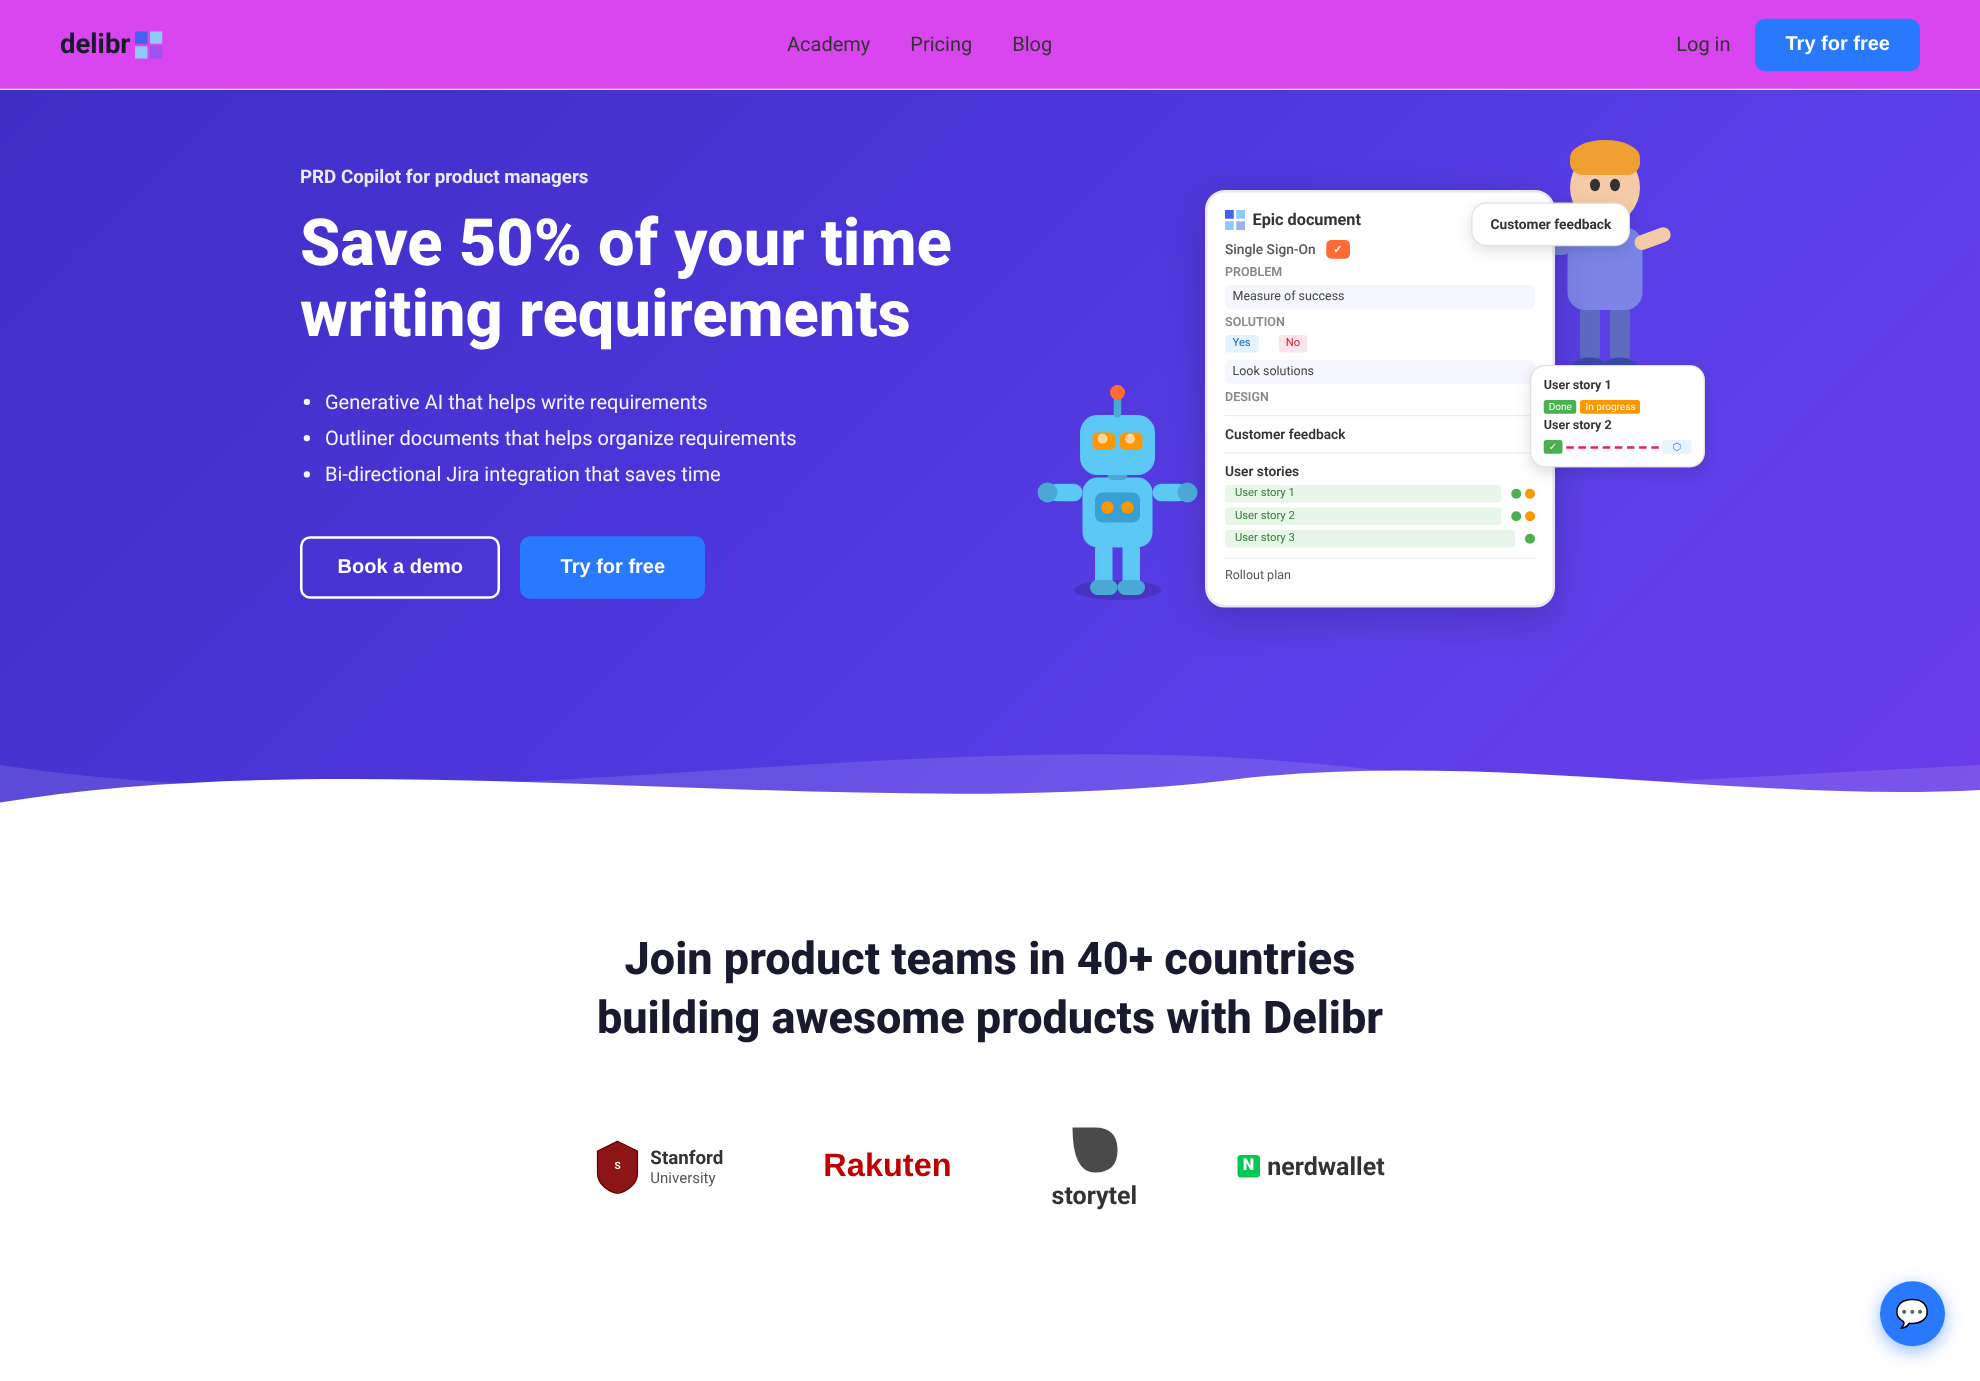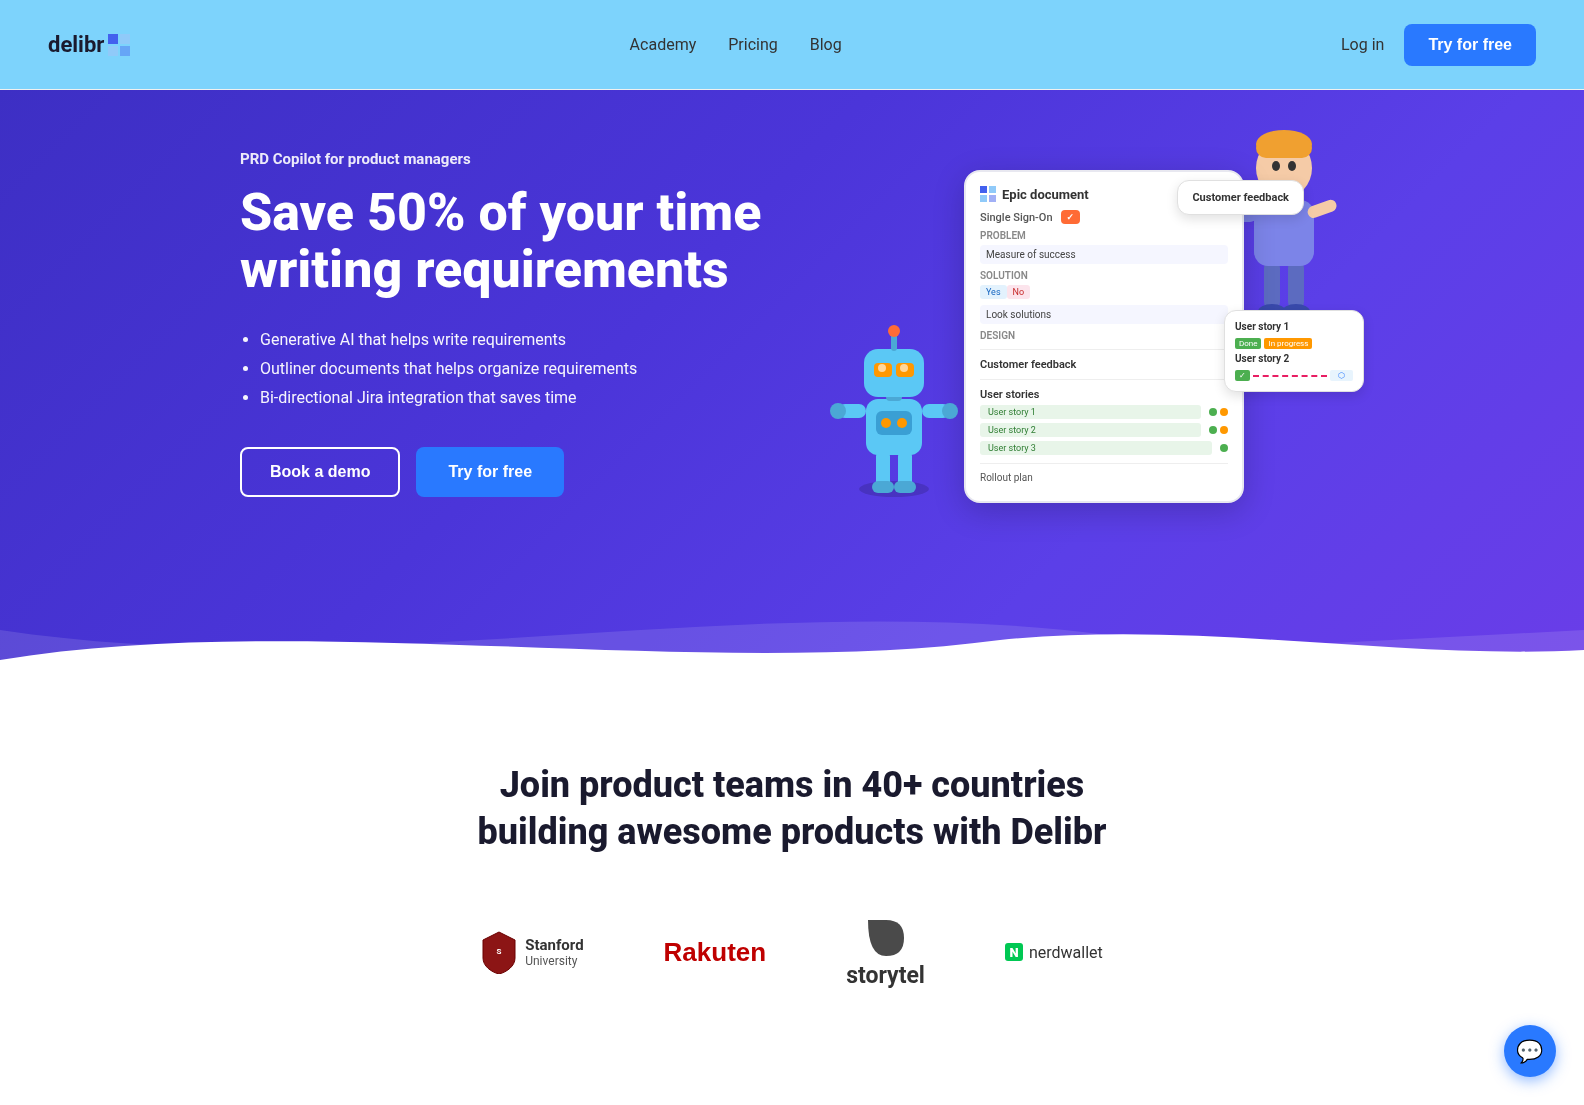--- a/index.html
+++ b/index.html
@@ -1,21 +1,21 @@
 <!DOCTYPE html>
 <html><head>
   <meta charset="utf-8">
   <style>
     * { margin: 0; padding: 0; box-sizing: border-box; }
     body { font-family: -apple-system, BlinkMacSystemFont, 'Segoe UI', Roboto, sans-serif; overflow-x: hidden; }
 
     
     .navbar {
       display: flex; align-items: center; justify-content: space-between;
-      padding: 0 48px; height: 90px; background: #7dd3fc;
+      padding: 0 48px; height: 72px; background: #d946ef;
       border-bottom: 1px solid #f0f0f0; position: relative; z-index: 10;
     }
     .nav-logo { display: flex; align-items: center; gap: 2px; text-decoration: none; }
     .nav-logo-text { font-size: 22px; font-weight: 700; color: #1a1a2e; }
     .nav-logo-icon { display: flex; gap: 2px; margin-left: 2px; }
     .nav-links { display: flex; align-items: center; gap: 32px; }
     .nav-links a { text-decoration: none; color: #333; font-size: 16px; font-weight: 400; }
     .nav-right { display: flex; align-items: center; gap: 20px; }
     .nav-login { font-size: 16px; color: #333; text-decoration: none; font-weight: 400; }
     .nav-cta {
@@ -91,21 +91,21 @@
     .companies-logos { display: flex; align-items: center; justify-content: center; gap: 80px; flex-wrap: wrap; }
     .company-logo { display: flex; flex-direction: column; align-items: center; }
     .company-logo-inner { display: flex; align-items: center; gap: 8px; }
 
     
     .rakuten-text { font-size: 26px; font-weight: 700; color: #bf0000; font-family: Arial, sans-serif; }
 
     
     .nerdwallet-wrap { display: flex; align-items: center; gap: 6px; }
     .nerdwallet-n { width: 18px; height: 18px; background: #00c853; border-radius: 3px; display: flex; align-items: center; justify-content: center; color: #fff; font-weight: 900; font-size: 13px; }
-    .nerdwallet-text { font-size: 16px; font-weight: 400; color: #333; }
+    .nerdwallet-text { font-size: 20px; font-weight: 700; color: #333; }
 
     
     .chat-btn {
       position: fixed; bottom: 28px; right: 28px;
       width: 52px; height: 52px; border-radius: 50%; background: #2979ff;
       display: flex; align-items: center; justify-content: center;
       box-shadow: 0 4px 14px rgba(41,121,255,0.5); cursor: pointer; z-index: 100;
     }
     .chat-icon { color: #fff; font-size: 22px; }
 
@@ -214,21 +214,21 @@
 
         <div class="card-row">
           <span class="card-row-label">Single Sign-On</span>
           <span class="card-badge">✓</span>
         </div>
 
         <div class="card-section">Problem</div>
         <div class="card-item">Measure of success</div>
 
         <div class="card-section">Solution</div>
-        <div style="display:flex;gap:0;margin-bottom:6px;">
+        <div style="display:flex;gap:16px;margin-bottom:6px;">
           <div style="background:#e3f2fd;border-radius:3px;padding:2px 6px;font-size:9px;color:#1565c0;">Yes</div>
           <div style="background:#fce4ec;border-radius:3px;padding:2px 6px;font-size:9px;color:#c62828;">No</div>
         </div>
         <div class="card-item">Look solutions</div>
 
         <div class="card-section">Design</div>
 
         <hr class="card-divider">
 
         <div class="card-sub" style="font-weight:600;color:#333;font-size:11px;">Customer feedback</div>
@@ -340,21 +340,21 @@
 
     <div class="company-logo">
       <span class="rakuten-text">Rakuten</span>
     </div>
 
     <div class="company-logo">
       <div style="display:flex;flex-direction:column;align-items:center;gap:2px;">
         <svg width="44" height="44" viewBox="0 0 44 44">
           <path d="M4 4 Q4 40 22 40 Q40 40 40 22 Q40 4 22 4 Z" fill="#4a4a4a"></path>
         </svg>
-        <span style="font-size:23px;font-weight:700;color:#333;">storytel</span>
+        <span style="font-size:20px;font-weight:700;color:#333;">storytel</span>
       </div>
     </div>
 
     <div class="company-logo">
       <div class="nerdwallet-wrap">
         <div class="nerdwallet-n">N</div>
         <span class="nerdwallet-text">nerdwallet</span>
       </div>
     </div>
 

